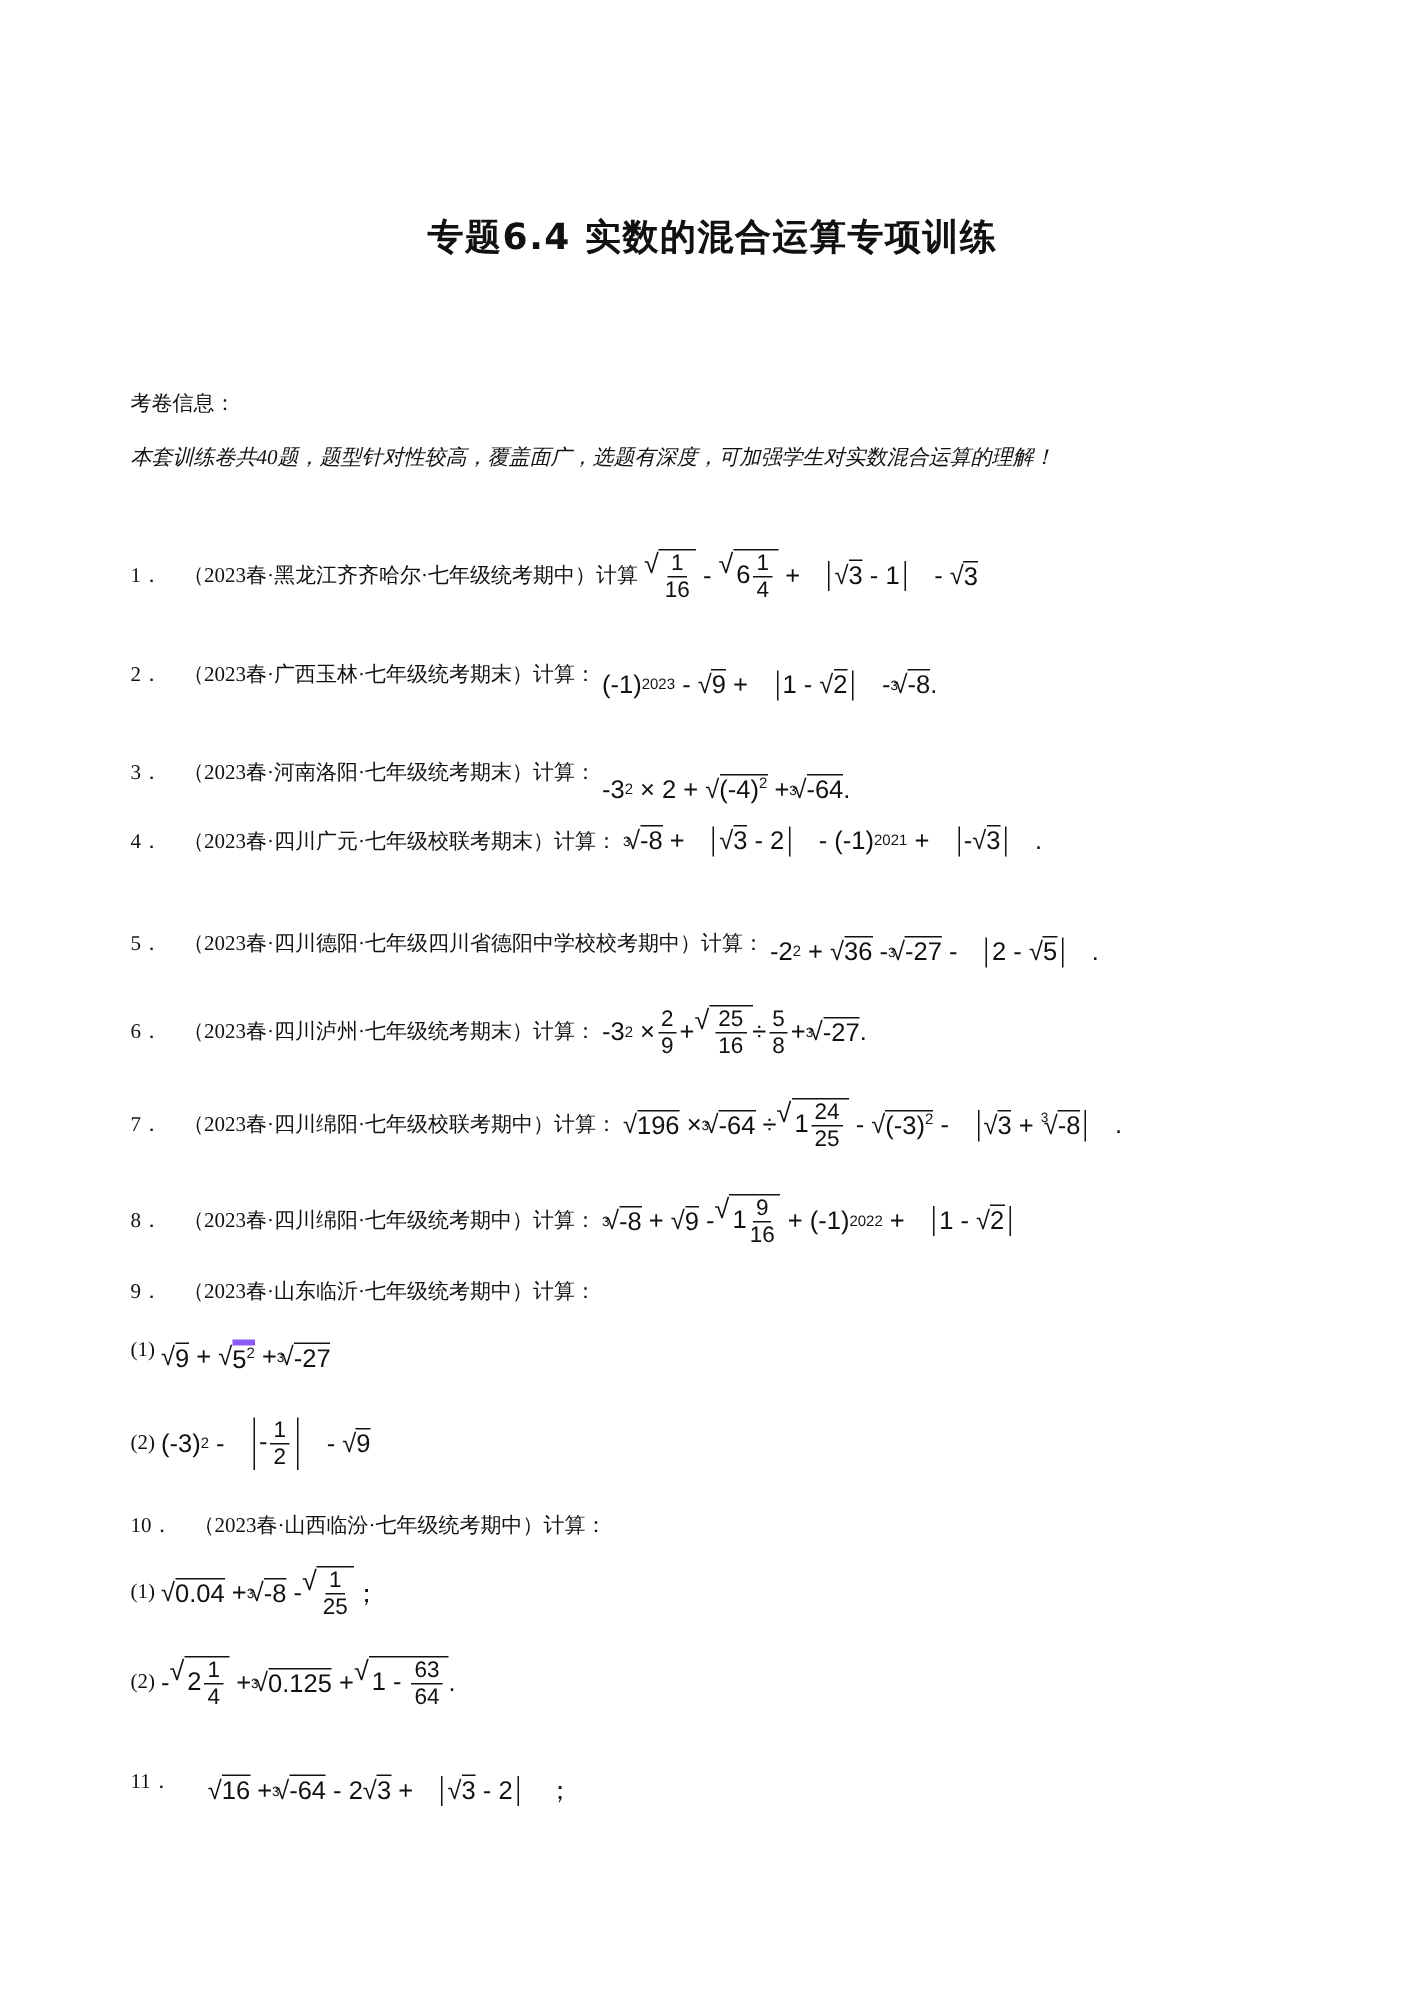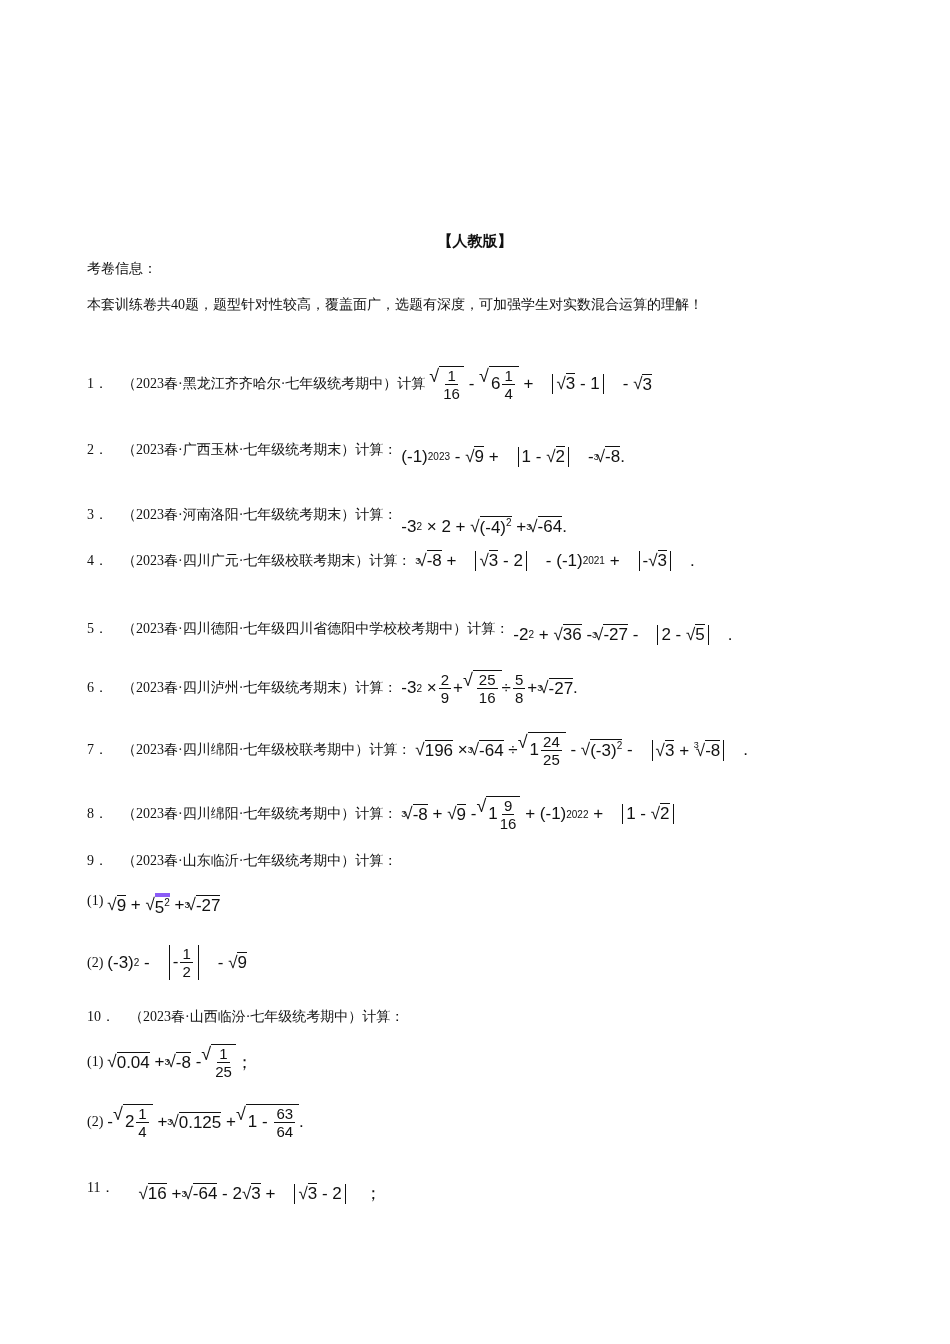--- a/index.html
+++ b/index.html
@@ -4,40 +4,40 @@
 <style>
   html, body { margin:0; padding:0; background:#ffffff; }
   body { width:950px; height:1344px; position:relative; overflow:hidden;
          font-family:"Liberation Serif","DejaVu Serif",serif; color:#111; }
   .page { position:absolute; left:0; top:0; width:950px; height:1344px; }
   .title { position:absolute; left:0; width:950px; top:142px; text-align:center;
            font-size:24px; font-weight:bold; font-family:"DejaVu Sans","Liberation Sans",sans-serif; letter-spacing:1px; }
   .edition { position:absolute; left:0; width:950px; top:232px; text-align:center;
              font-size:15px; font-weight:bold; font-family:"DejaVu Sans",sans-serif; }
   .info-label { position:absolute; left:87px; top:260px; font-size:14px; }
-  .intro { position:absolute; left:87px; top:296px; font-size:14px; }
+  .intro { position:absolute; left:87px; top:296px; font-size:14px;font-style:italic; }
   .q { position:absolute; left:87px; font-size:14px; white-space:nowrap; display:flex; align-items:center; }
   .q .num { display:inline-block; margin-right:14px; }
   .q .src { display:inline-block; }
   .m { font-family:"Liberation Sans","DejaVu Sans",sans-serif; font-size:17px; display:inline-flex; align-items:center; margin-left:4px; }
   .sub { position:absolute; left:87px; font-size:14px; display:flex; align-items:center; white-space:nowrap; }
   .rad { display:inline-flex; align-items:stretch; }
   .rad .sym { font-size:18px; }
   .rad .body { border-top:1px solid #111; padding:0 2px; }
   .frac { display:inline-flex; flex-direction:column; align-items:center; vertical-align:middle; margin:0 2px; font-size:15px; line-height:17px; }
   .frac .n { border-bottom:1px solid #111; padding:0 2px; }
   .abs { border-left:1px solid #111; border-right:1px solid #111; padding:0 3px; margin:0 19px; }
   sup { font-size:10px; }
   .idx { font-size:9px; vertical-align:top; margin-right:-3px; }
 </style>
 </head>
 <body>
 
 <div class="page">
-  <div class="edition">【人教版】</div>
+  <div class="title">专题6.4  实数的混合运算专项训练</div>
   <div class="info-label">考卷信息：</div>
   <div class="intro">本套训练卷共40题，题型针对性较高，覆盖面广，选题有深度，可加强学生对实数混合运算的理解！</div>
 
   <div class="q" style="top:366px">
     <span class="num">1．</span>
     <span class="src">（2023春·黑龙江齐齐哈尔·七年级统考期中）计算</span>
     <span class="m">
       <span class="rad">
           <span class="sym">√</span>
           <span class="body"><span class="frac">

